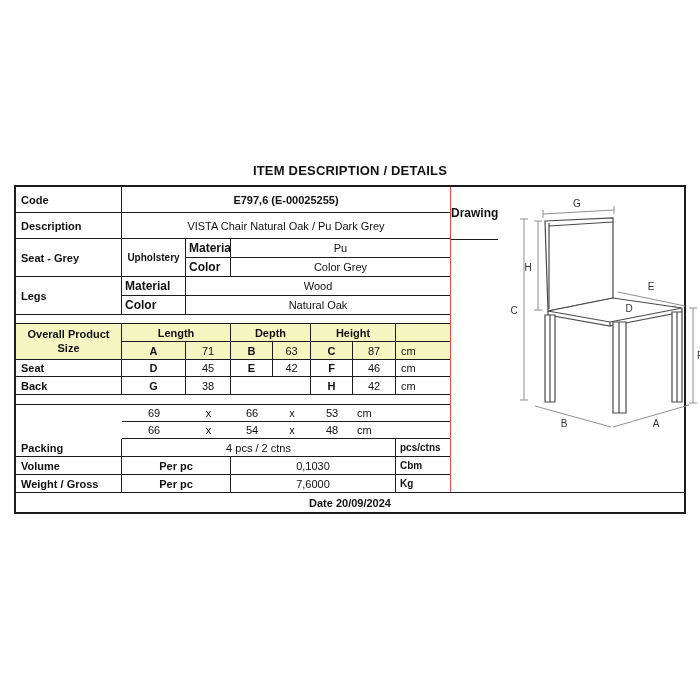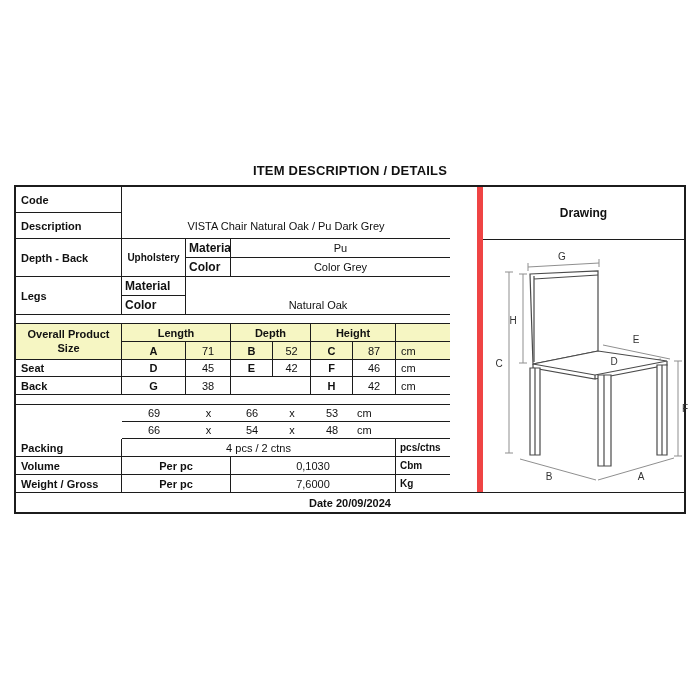--- a/index.html
+++ b/index.html
@@ -23,69 +23,71 @@
   .subc{font-size:10px;font-weight:bold;}
   .yl{background:#f6f6c3;}
   .nr{border-right:none;}
   .nb{border-bottom:none;}
   .cm{justify-content:flex-start;padding-left:5px;}
   .unit{justify-content:flex-start;padding-left:4px;font-size:10px;font-weight:bold;text-align:center;}
   .pkrow{padding:0;justify-content:flex-start;}
   .pk{display:inline-flex;align-items:center;justify-content:center;height:100%;}
   .w64{width:64px}.w45{width:45px}.w42{width:42px}.w38{width:38px}
   .wcm{width:43px;justify-content:flex-start;padding-left:4px;}
-  .rpanel{flex:1;border-left:6px solid #ef4444;display:flex;flex-direction:column;margin-left:27px;}
+  .rpanel{flex:1;border-left:1px solid #ef4444;display:flex;flex-direction:row;}
   .rhead{height:52px;border-bottom:1px solid #1c1c1c;display:flex;align-items:center;
          justify-content:center;font-weight:bold;font-size:12px;}
   .rbody{flex:1;position:relative;}
   .rbody svg{position:absolute;left:0;top:0;}
   .daterow{border-top:1px solid #1c1c1c;height:19px;display:flex;align-items:center;
            justify-content:center;font-weight:bold;font-size:11px;}
   svg text{font-family:"Liberation Sans",sans-serif;font-size:10px;fill:#333;}
 </style>
 </head>
 <body>
 
 <div class="page">
   <div class="title">ITEM DESCRIPTION / DETAILS</div>
 
   <div class="sheet">
     <div class="top">
 
       <div class="lgrid">
 
         <div class="c lbl" style="grid-area:1/1">Code</div>
+        <div class="c b nr" style="grid-area:1/2/2/9">E797,6 (E-00025255)</div>
 
         <div class="c lbl" style="grid-area:2/1">Description</div>
         <div class="c nr" style="grid-area:2/2/3/9">VISTA Chair Natural Oak / Pu Dark Grey</div>
 
-        <div class="c lbl" style="grid-area:3/1/5/2">Depth - Back</div>
+        <div class="c lbl" style="grid-area:3/1/5/2">Seat - Grey</div>
         <div class="c subc" style="grid-area:3/2/5/3">Upholstery</div>
         <div class="c sub" style="grid-area:3/3">Material</div>
         <div class="c nr" style="grid-area:3/4/4/9">Pu</div>
         <div class="c sub" style="grid-area:4/3">Color</div>
         <div class="c nr" style="grid-area:4/4/5/9">Color Grey</div>
 
         <div class="c lbl" style="grid-area:5/1/7/2">Legs</div>
         <div class="c sub" style="grid-area:5/2">Material</div>
+        <div class="c nr" style="grid-area:5/3/6/9">Wood</div>
         <div class="c sub" style="grid-area:6/2">Color</div>
         <div class="c nr" style="grid-area:6/3/7/9">Natural Oak</div>
 
         <div class="c nr" style="grid-area:7/1/8/9"></div>
 
         <div class="c b yl" style="grid-area:8/2/9/4">Length</div>
         <div class="c b yl ctr" style="grid-area:8/1/10/2">Overall Product Size</div>
         <div class="c b yl" style="grid-area:8/4/9/6">Depth</div>
         <div class="c b yl" style="grid-area:8/6/9/8">Height</div>
         <div class="c yl nr" style="grid-area:8/8/9/9"></div>
 
         <div class="c b yl" style="grid-area:9/2">A</div>
         <div class="c yl" style="grid-area:9/3">71</div>
         <div class="c b yl" style="grid-area:9/4">B</div>
-        <div class="c yl" style="grid-area:9/5">52</div>
+        <div class="c yl" style="grid-area:9/5">63</div>
         <div class="c b yl" style="grid-area:9/6">C</div>
         <div class="c yl" style="grid-area:9/7">87</div>
         <div class="c yl cm nr" style="grid-area:9/8/10/9">cm</div>
 
         <div class="c lbl" style="grid-area:10/1">Seat</div>
         <div class="c b" style="grid-area:10/2">D</div>
         <div class="c" style="grid-area:10/3">45</div>
         <div class="c b" style="grid-area:10/4">E</div>
         <div class="c" style="grid-area:10/5">42</div>
         <div class="c b" style="grid-area:10/6">F</div>

